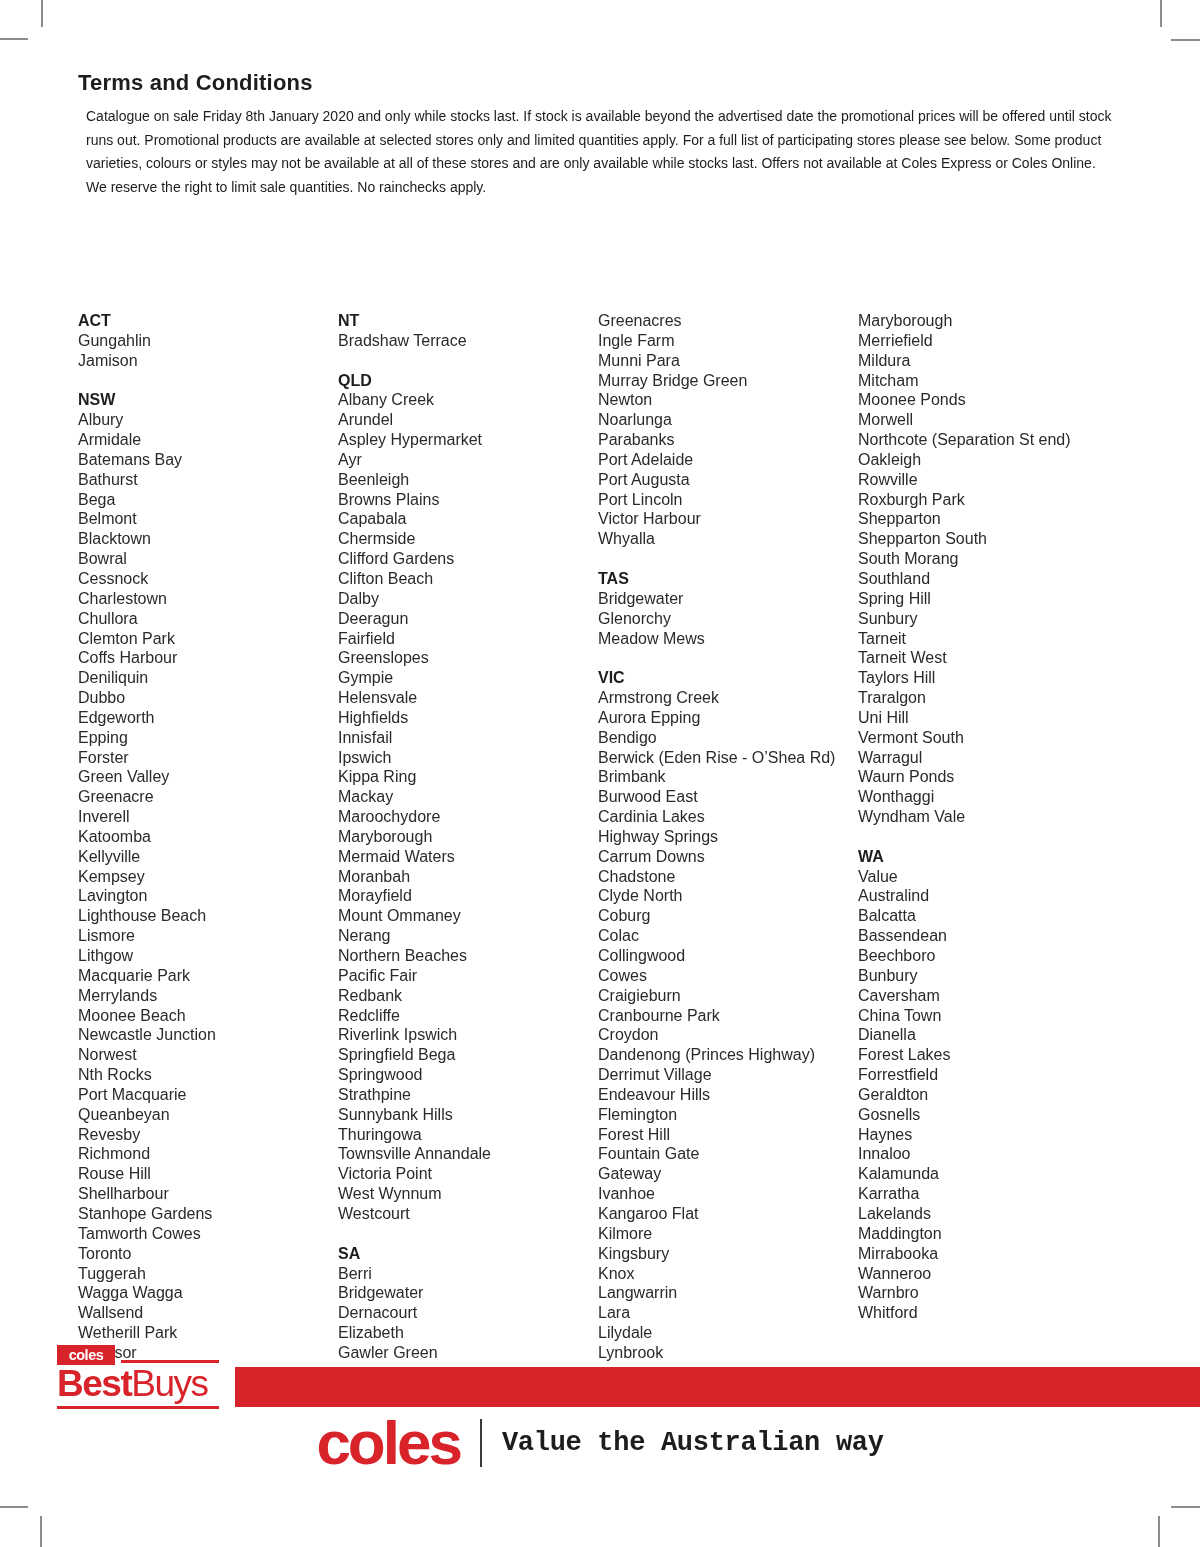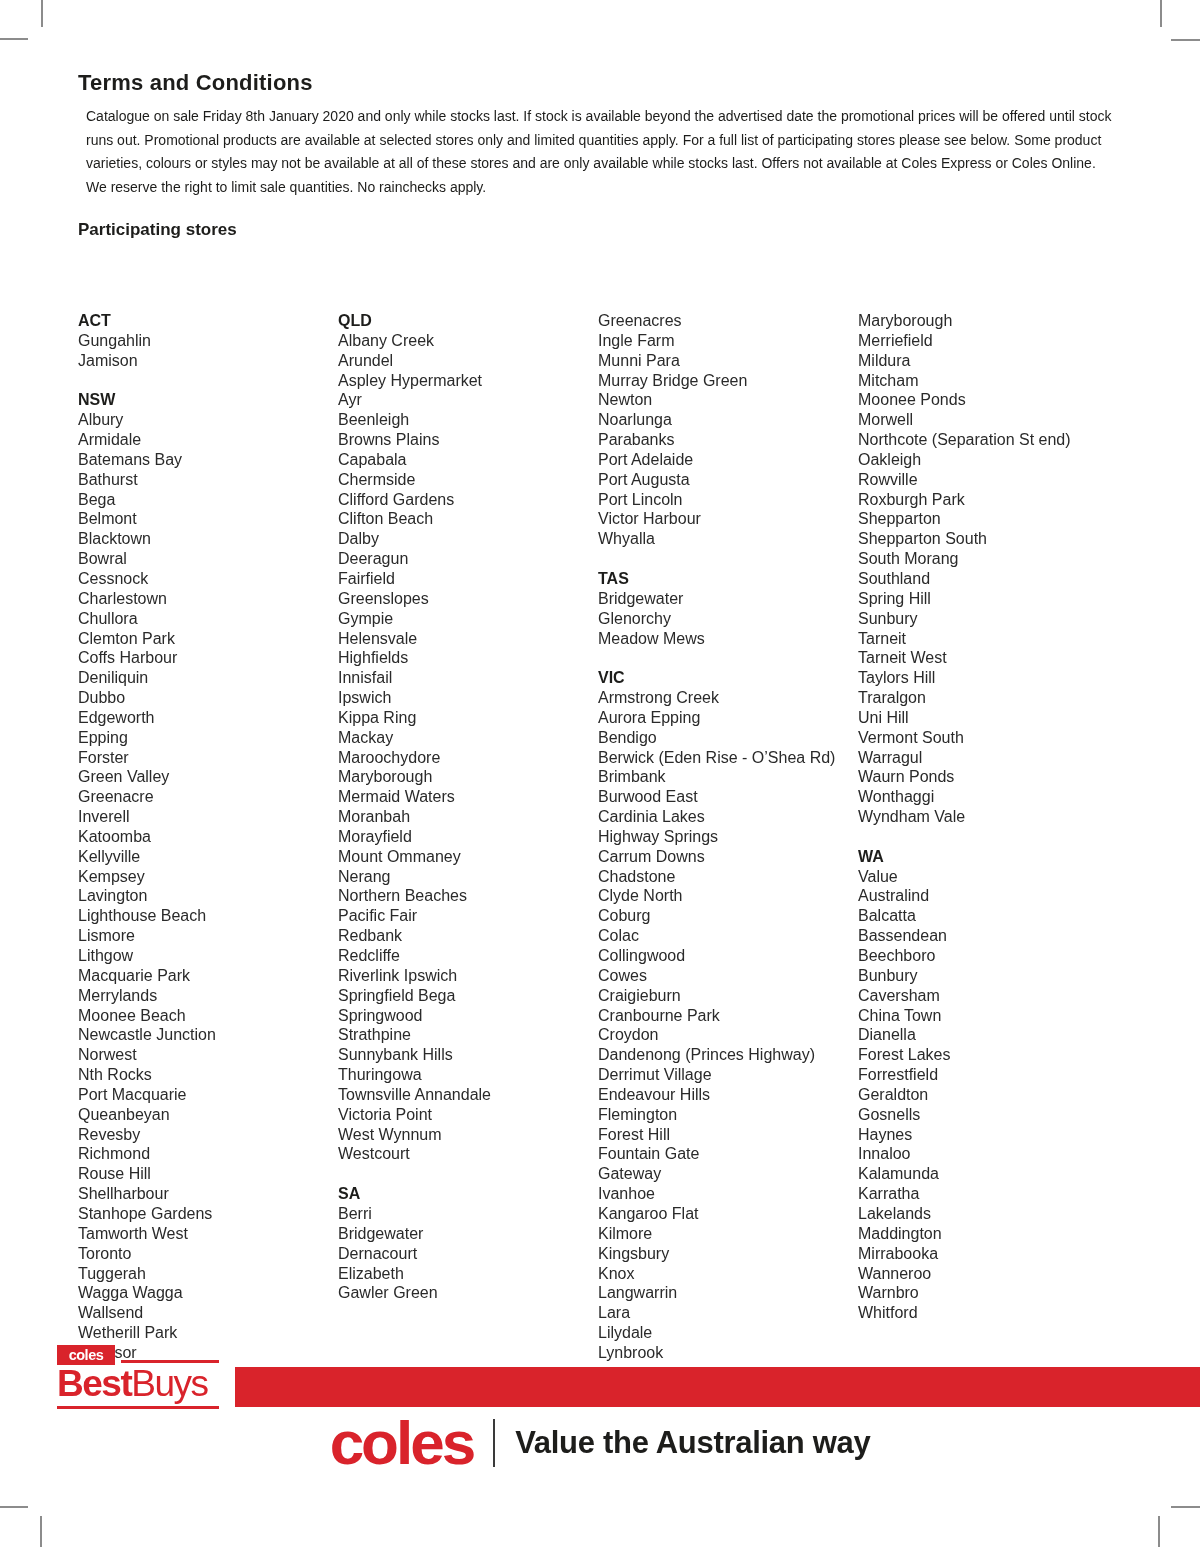--- a/index.html
+++ b/index.html
@@ -55,38 +55,37 @@
 
   .footer-logo {
     position: absolute; left: 0; top: 1408px; width: 1200px; height: 70px;
     display: flex; align-items: center; justify-content: center; gap: 20px;
   }
   .coles-big {
     font-size: 62px; font-weight: bold; color: var(--coles-red);
     letter-spacing: -3px; line-height: 1;
   }
   .logo-divider { width: 2px; height: 48px; background: #3a3a3a; }
-  .tagline { font-size: 31px; font-weight: bold; color: var(--ink); letter-spacing: -0.3px; }
+  .tagline { font-size: 27px; font-weight: bold; color: var(--ink); letter-spacing: -0.3px; font-family: Liberation Mono, monospace; }
 </style>
 </head>
 <body>
 
 <div class="crop tl-v"></div>
 <div class="crop tl-h"></div>
 <div class="crop tr-v"></div>
 <div class="crop tr-h"></div>
 <div class="crop bl-h"></div>
 <div class="crop bl-v"></div>
 <div class="crop br-h"></div>
 <div class="crop br-v"></div>
 
 <div class="content">
   <h1 class="page-title">Terms and Conditions</h1>
   <p class="terms-text">Catalogue on sale Friday 8th January 2020 and only while stocks last. If stock is available beyond the advertised date the promotional prices will be offered until stock runs out. Promotional products are available at selected stores only and limited quantities apply. For a full list of participating stores please see below. Some product varieties, colours or styles may not be available at all of these stores and are only available while stocks last. Offers not available at Coles Express or Coles Online. We reserve the right to limit sale quantities. No rainchecks apply.</p>
-  <div class="stores-heading">Participating stores</div>
 </div>
 
 <div class="columns">
   <div class="col">
       <div class="group">
         <div class="state">ACT</div>
         <div class="store">Gungahlin</div>
         <div class="store">Jamison</div>
       </div>
       <div class="group">
@@ -125,30 +124,34 @@
         <div class="store">Newcastle Junction</div>
         <div class="store">Norwest</div>
         <div class="store">Nth Rocks</div>
         <div class="store">Port Macquarie</div>
         <div class="store">Queanbeyan</div>
         <div class="store">Revesby</div>
         <div class="store">Richmond</div>
         <div class="store">Rouse Hill</div>
         <div class="store">Shellharbour</div>
         <div class="store">Stanhope Gardens</div>
-        <div class="store">Tamworth West</div>
+        <div class="store">Tamworth Cowes</div>
         <div class="store">Toronto</div>
         <div class="store">Tuggerah</div>
         <div class="store">Wagga Wagga</div>
         <div class="store">Wallsend</div>
         <div class="store">Wetherill Park</div>
         <div class="store">Windsor</div>
       </div>
     </div>
   <div class="col">
+      <div class="group">
+        <div class="state">NT</div>
+        <div class="store">Bradshaw Terrace</div>
+      </div>
       <div class="group">
         <div class="state">QLD</div>
         <div class="store">Albany Creek</div>
         <div class="store">Arundel</div>
         <div class="store">Aspley Hypermarket</div>
         <div class="store">Ayr</div>
         <div class="store">Beenleigh</div>
         <div class="store">Browns Plains</div>
         <div class="store">Capabala</div>
         <div class="store">Chermside</div>

